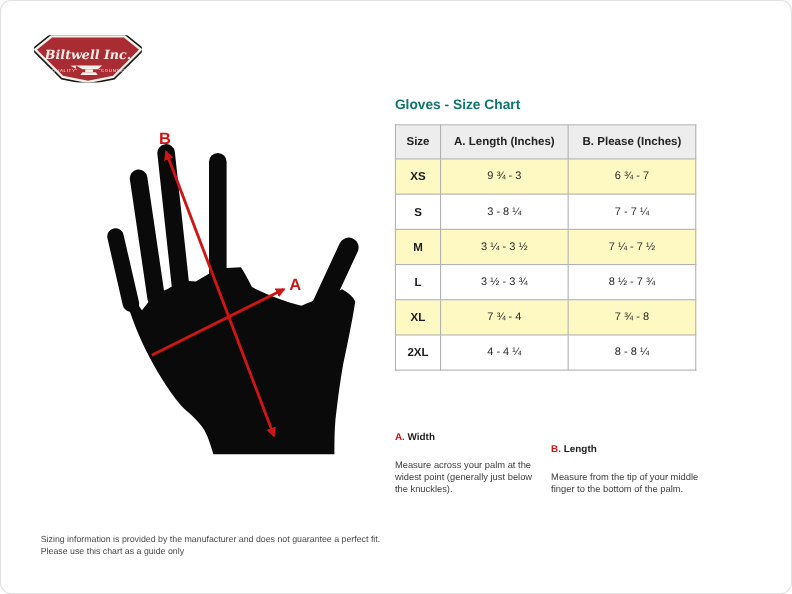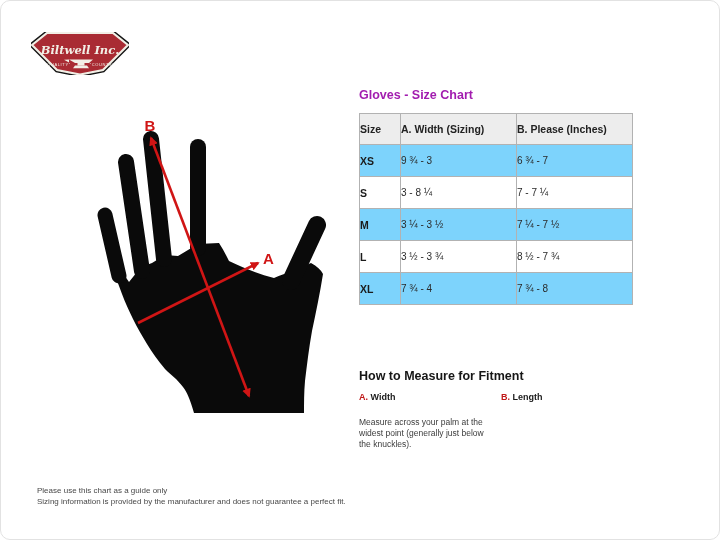--- a/index.html
+++ b/index.html
@@ -7,38 +7,38 @@
     position:relative;width:720px;height:540px;background:#ffffff;
     font-family:"Liberation Sans",sans-serif;color:#1d1d1d;overflow:hidden;
     border:1px solid #e2e2e2;border-radius:10px;box-sizing:border-box;
   }
   
   .logo{position:absolute;left:30px;top:31px;width:98px;height:43px;}
   
   .hand{position:absolute;left:60px;top:90px;width:300px;height:360px;}
   
   .chart-title{
-    position:absolute;left:358px;top:87px;font-size:12.5px;font-weight:bold;color:#a21caf;
+    position:absolute;left:358px;top:87px;font-size:12.5px;font-weight:bold;color:#0f766e;
   }
   table.sizes{
     position:absolute;left:358px;top:112px;width:273px;
     border-collapse:collapse;table-layout:fixed;
   }
   table.sizes th,table.sizes td{
-    border:1px solid #b2b2b2;text-align:left;vertical-align:middle;padding:0;
+    border:1px solid #b2b2b2;text-align:center;vertical-align:middle;padding:0;
   }
   table.sizes th{height:30px;font-size:10.5px;font-weight:bold;background:#ededed;color:#222;}
   table.sizes td{height:31px;font-size:10px;color:#2a2a2a;background:#ffffff;}
   table.sizes td.size{font-weight:bold;font-size:10.5px;color:#1b1b1b;}
-  table.sizes tr.alt td{background:#7dd3fc;}
+  table.sizes tr.alt td{background:#fef9c3;}
   col.c-size{width:41px;} col.c-width{width:116px;} col.c-length{width:116px;}
   .measure-title{
     position:absolute;left:358px;top:368px;font-size:12.5px;font-weight:bold;color:#161616;
   }
-  .measure-cols{position:absolute;left:358px;top:391px;width:290px;display:flex;}
+  .measure-cols{position:absolute;left:358px;top:391px;width:290px;display:flex;align-items:flex-end;}
   .measure-col{width:138px;}
   .measure-col + .measure-col{margin-left:4px;width:148px;}
   .measure-label{font-size:9px;font-weight:bold;color:#1b1b1b;}
   .measure-label .letter{color:#c01818;}
   .measure-desc{font-size:8.5px;color:#3c3c3c;line-height:1.3;margin-top:15px;}
   
   .disclaimer{position:absolute;left:36px;top:485px;font-size:8px;color:#484848;line-height:1.35;}
 </style>
 </head>
 <body>
@@ -97,21 +97,21 @@
 
   <table class="sizes">
     <colgroup>
         <col class="c-size">
         <col class="c-width">
         <col class="c-length">
       </colgroup>
     <thead>
       <tr>
         <th>Size</th>
-        <th>A. Width (Sizing)</th>
+        <th>A. Length (Inches)</th>
         <th>B. Please (Inches)</th>
       </tr>
     </thead>
     <tbody>
       <tr class="alt">
         <td class="size">XS</td>
         <td>9 ¾ - 3</td>
         <td>6 ¾ - 7</td>
       </tr>
       <tr>
@@ -127,39 +127,44 @@
       <tr>
         <td class="size">L</td>
         <td>3 ½ - 3 ¾</td>
         <td>8 ½ - 7 ¾</td>
       </tr>
       <tr class="alt">
         <td class="size">XL</td>
         <td>7 ¾ - 4</td>
         <td>7 ¾ - 8</td>
       </tr>
+      <tr>
+        <td class="size">2XL</td>
+        <td>4 - 4 ¼</td>
+        <td>8 - 8 ¼</td>
+      </tr>
     </tbody>
   </table>
 
-  <div class="measure-title">How to Measure for Fitment</div>
 
   <div class="measure-cols">
     <div class="measure-col">
       <div class="measure-label">
         <span class="letter">A.</span>
         <span>Width</span>
       </div>
       <div class="measure-desc">Measure across your palm at the widest point (generally just below the knuckles).</div>
     </div>
     <div class="measure-col">
       <div class="measure-label">
         <span class="letter">B.</span>
         <span>Length</span>
       </div>
+      <div class="measure-desc">Measure from the tip of your middle finger to the bottom of the palm.</div>
     </div>
   </div>
 
   <div class="disclaimer">
+    <div>Sizing information is provided by the manufacturer and does not guarantee a perfect fit.</div>
     <div>Please use this chart as a guide only</div>
-    <div>Sizing information is provided by the manufacturer and does not guarantee a perfect fit.</div>
   </div>
 
 </div>
 
 </body></html>

